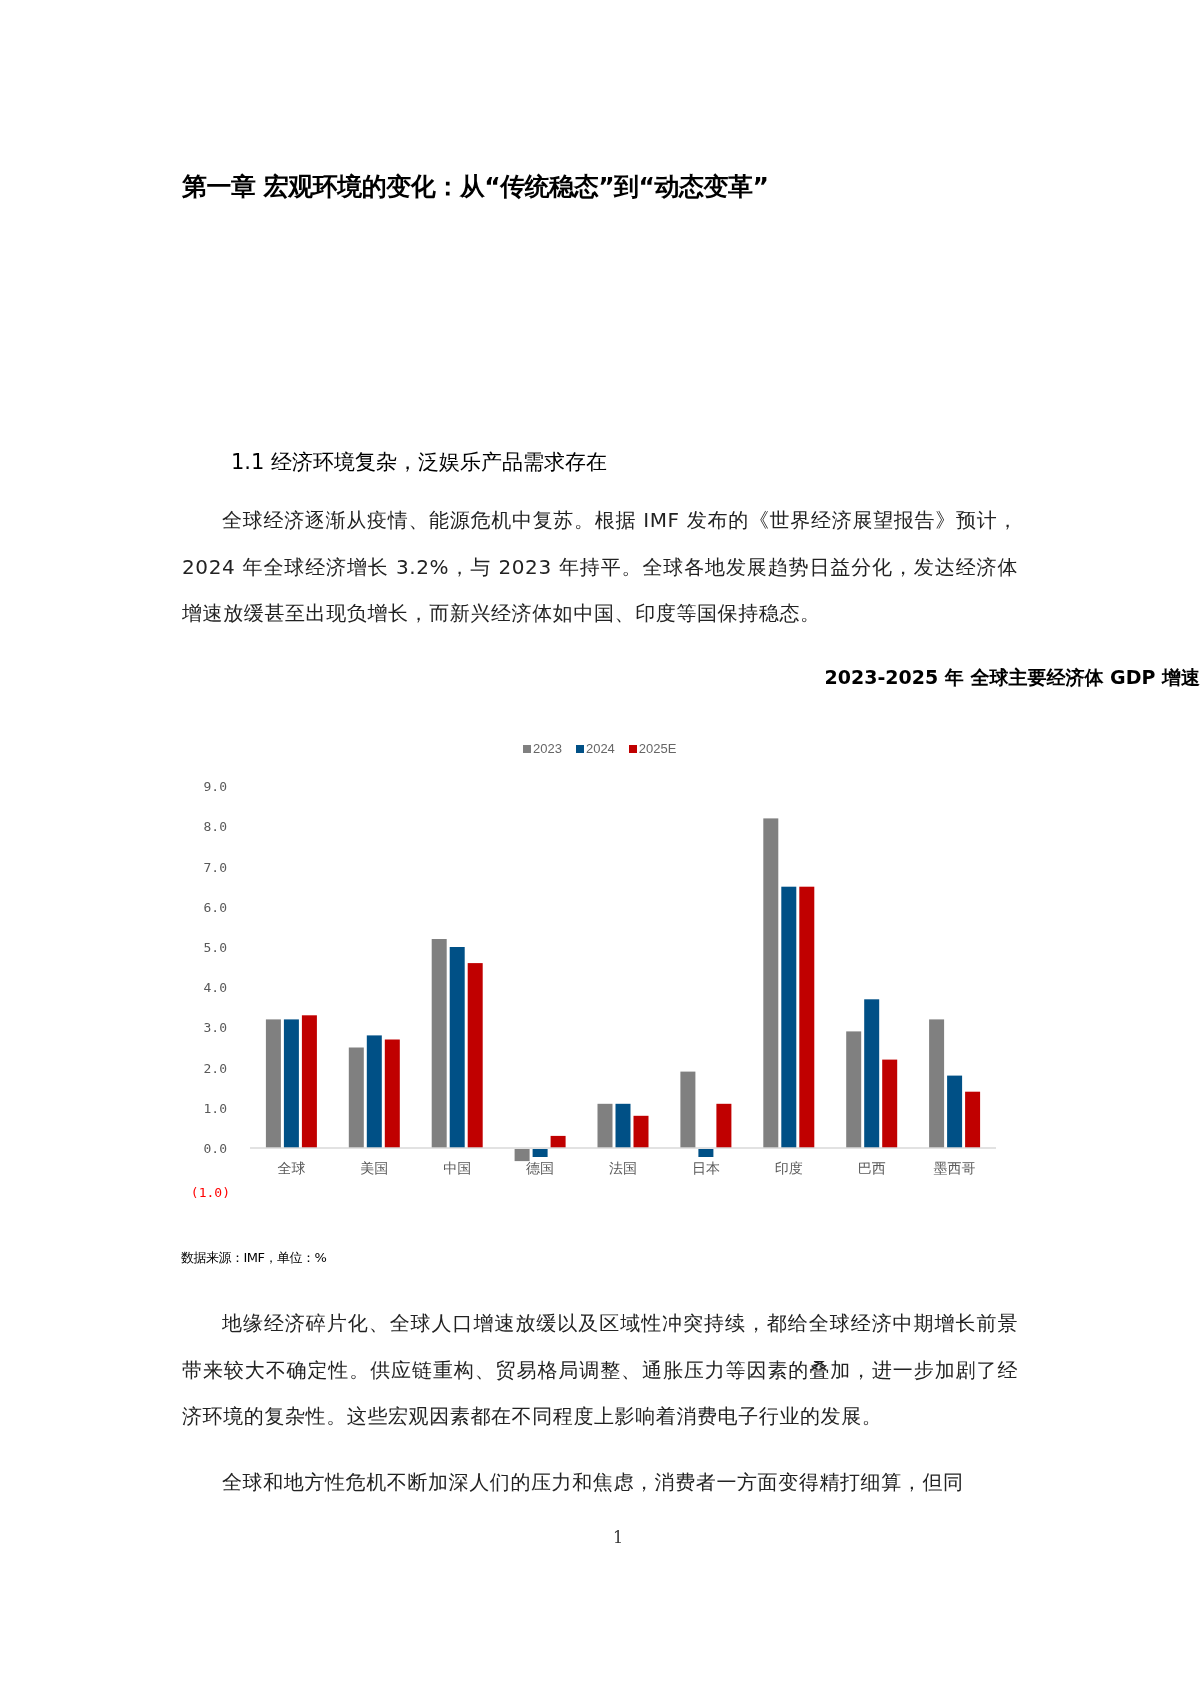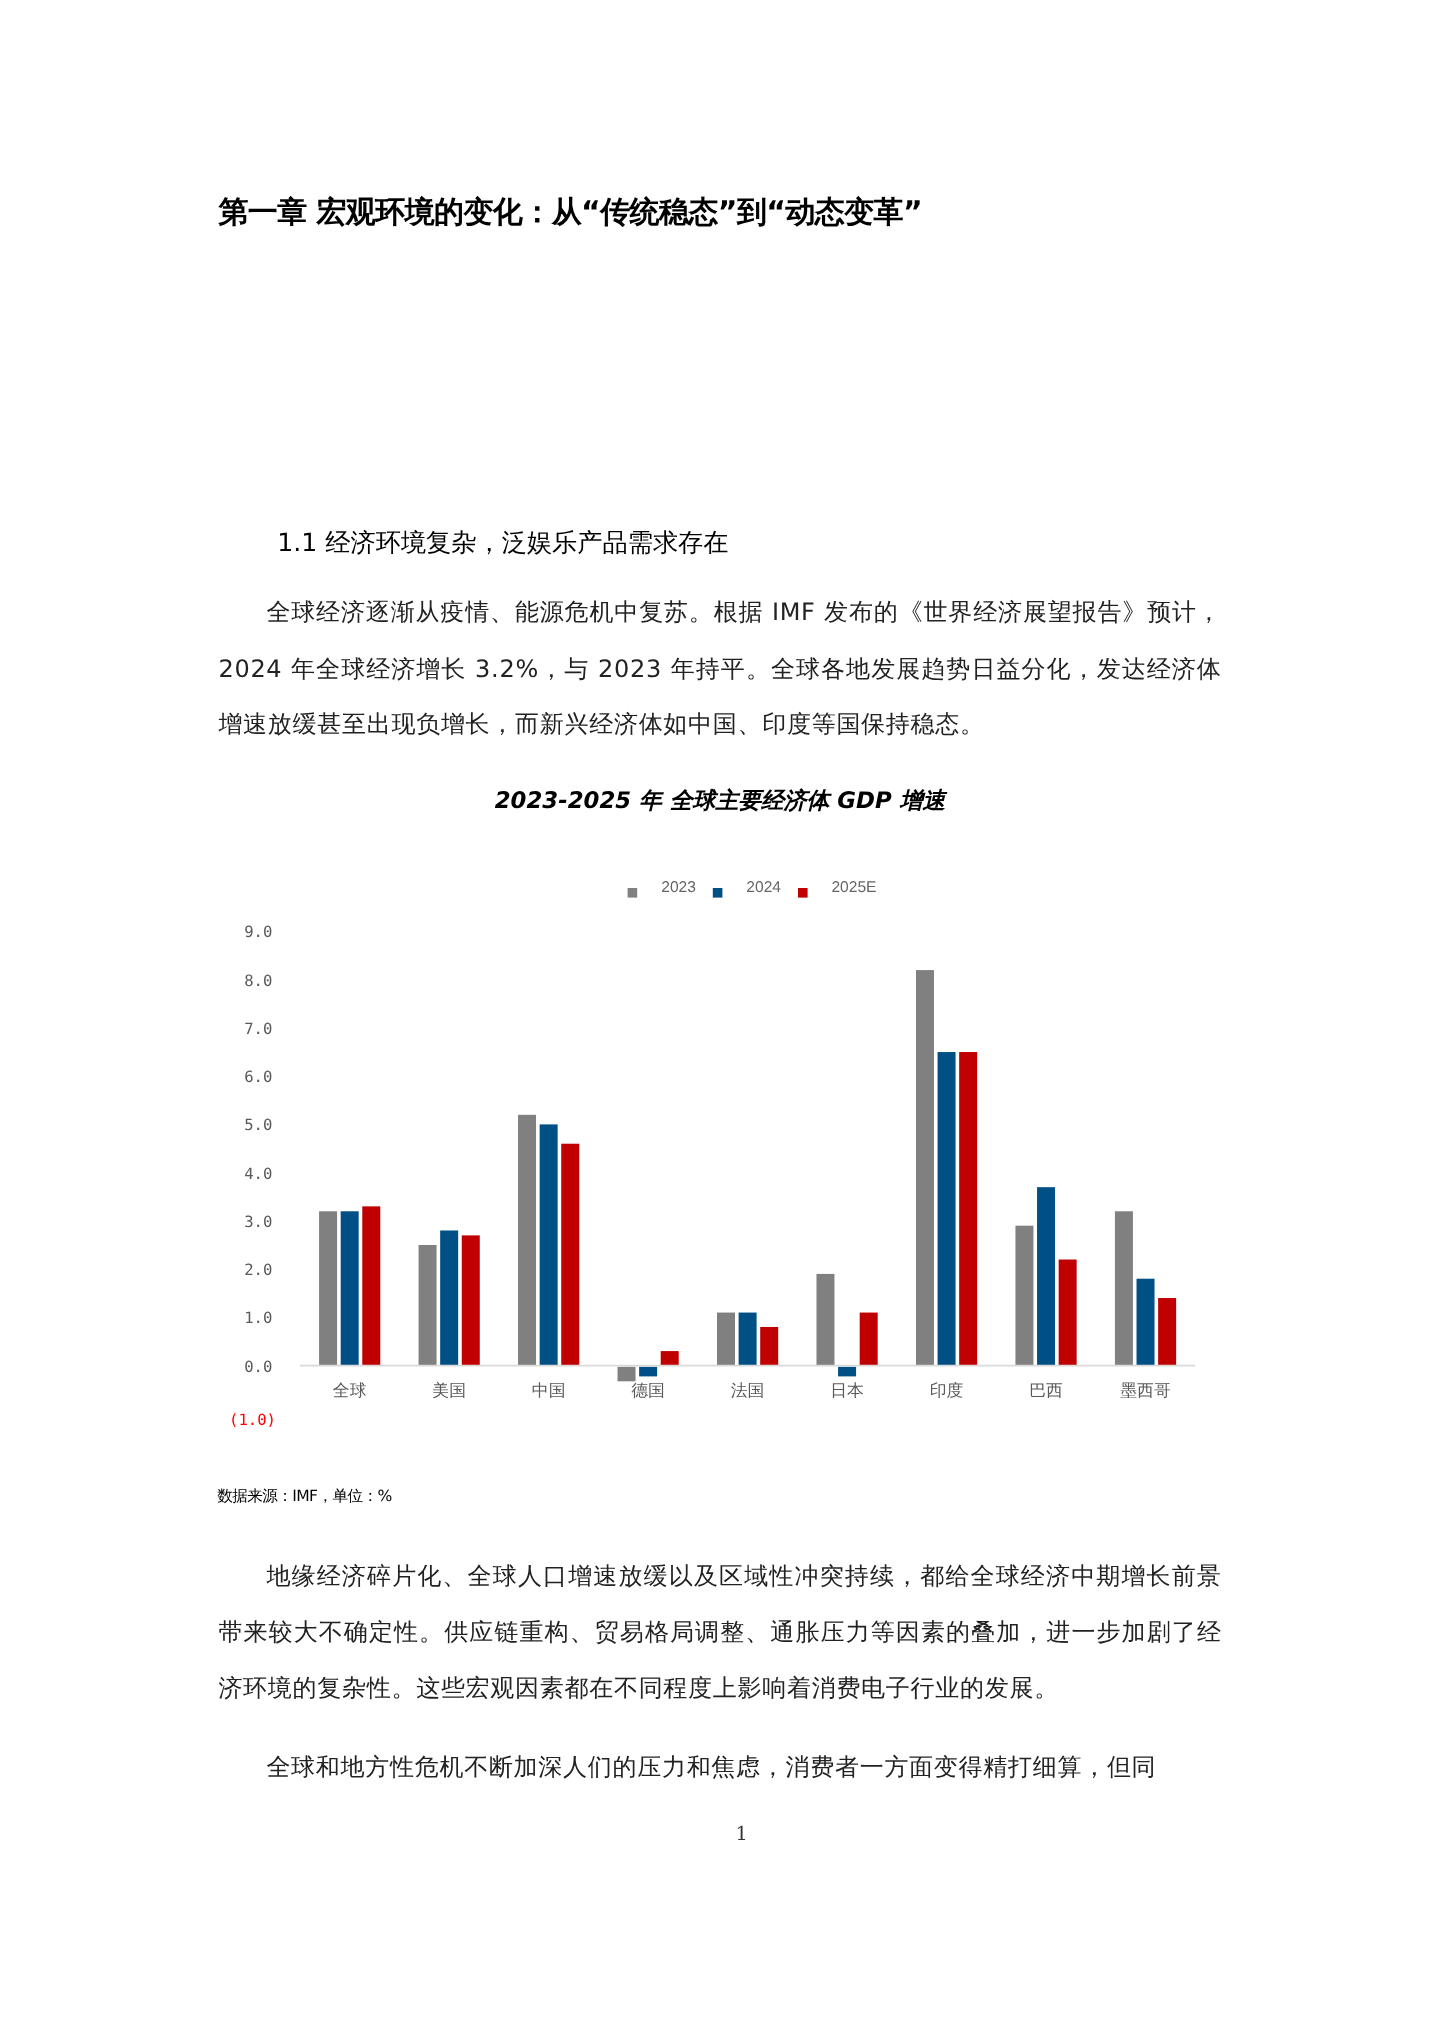--- a/index.html
+++ b/index.html
@@ -1,49 +1,49 @@
 <!DOCTYPE html>
 <html><head>
 <meta charset="utf-8">
 <style>
   html, body { margin: 0; padding: 0; background: #ffffff; }
   body {
     width: 1200px; height: 1698px; position: relative; overflow: hidden;
     font-family: "DejaVu Sans", "Liberation Sans", sans-serif;
     color: #1a1a1a;
   }
-  .page { position: absolute; left: 0; top: 0; width: 1200px; height: 1376px; }
+  .page { position: absolute; left: 0; top: 10px; width: 1200px; height: 1376px; }
   .chapter-title {
     position: absolute; left: 182px; top: 160px; width: 880px;
     font-size: 25px; font-weight: bold; line-height: 34px; color: #000;
     letter-spacing: -0.5px; white-space: nowrap;
   }
   .para {
     position: absolute; left: 182px; width: 836px;
     font-size: 20px; line-height: 46.7px; color: #222;
     text-align: justify; text-indent: 2em; margin: 0;
     letter-spacing: 0.6px;
   }
   .section-title {
     position: absolute; left: 231px; top: 436px;
     font-size: 21px; font-weight: normal; line-height: 32px; color: #000;
     white-space: nowrap;
   }
   .chart-title {
-    position: absolute; left: 0; width: 1200px; top: 653px; text-align: center;
+    position: absolute; left: 0; width: 1200px; top: 653px; text-align: right;
     font-size: 19px; font-weight: bold; color: #000; line-height: 28px;
-    padding-left: 0; box-sizing: border-box; font-style: italic;
+    padding-left: 0; box-sizing: border-box;
   }
   .chart-title span { display: inline-block; margin-left: 0; }
   .legend {
     position: absolute; left: 523px; top: 730px; height: 18px;
     display: flex; gap: 14px; font-size: 13px; color: #666;
     font-family: "Liberation Sans", sans-serif; line-height: 18px;
   }
-  .legend-item { display: flex; align-items: flex-end; gap: 20px; }
+  .legend-item { display: flex; align-items: center; gap: 2px; }
   .legend-swatch { width: 8px; height: 8px; display: inline-block; }
   .chart-svg { position: absolute; left: 0; top: 0; }
   .source-note {
     position: absolute; left: 181px; top: 1238px;
     font-size: 13px; font-weight: normal; color: #000; line-height: 20px;
     letter-spacing: -0.5px;
   }
   .page-number {
     position: absolute; left: 0; width: 1236px; top: 1518px; text-align: center;
     font-family: "DejaVu Serif", "Liberation Serif", serif; font-size: 16px; color: #333;

